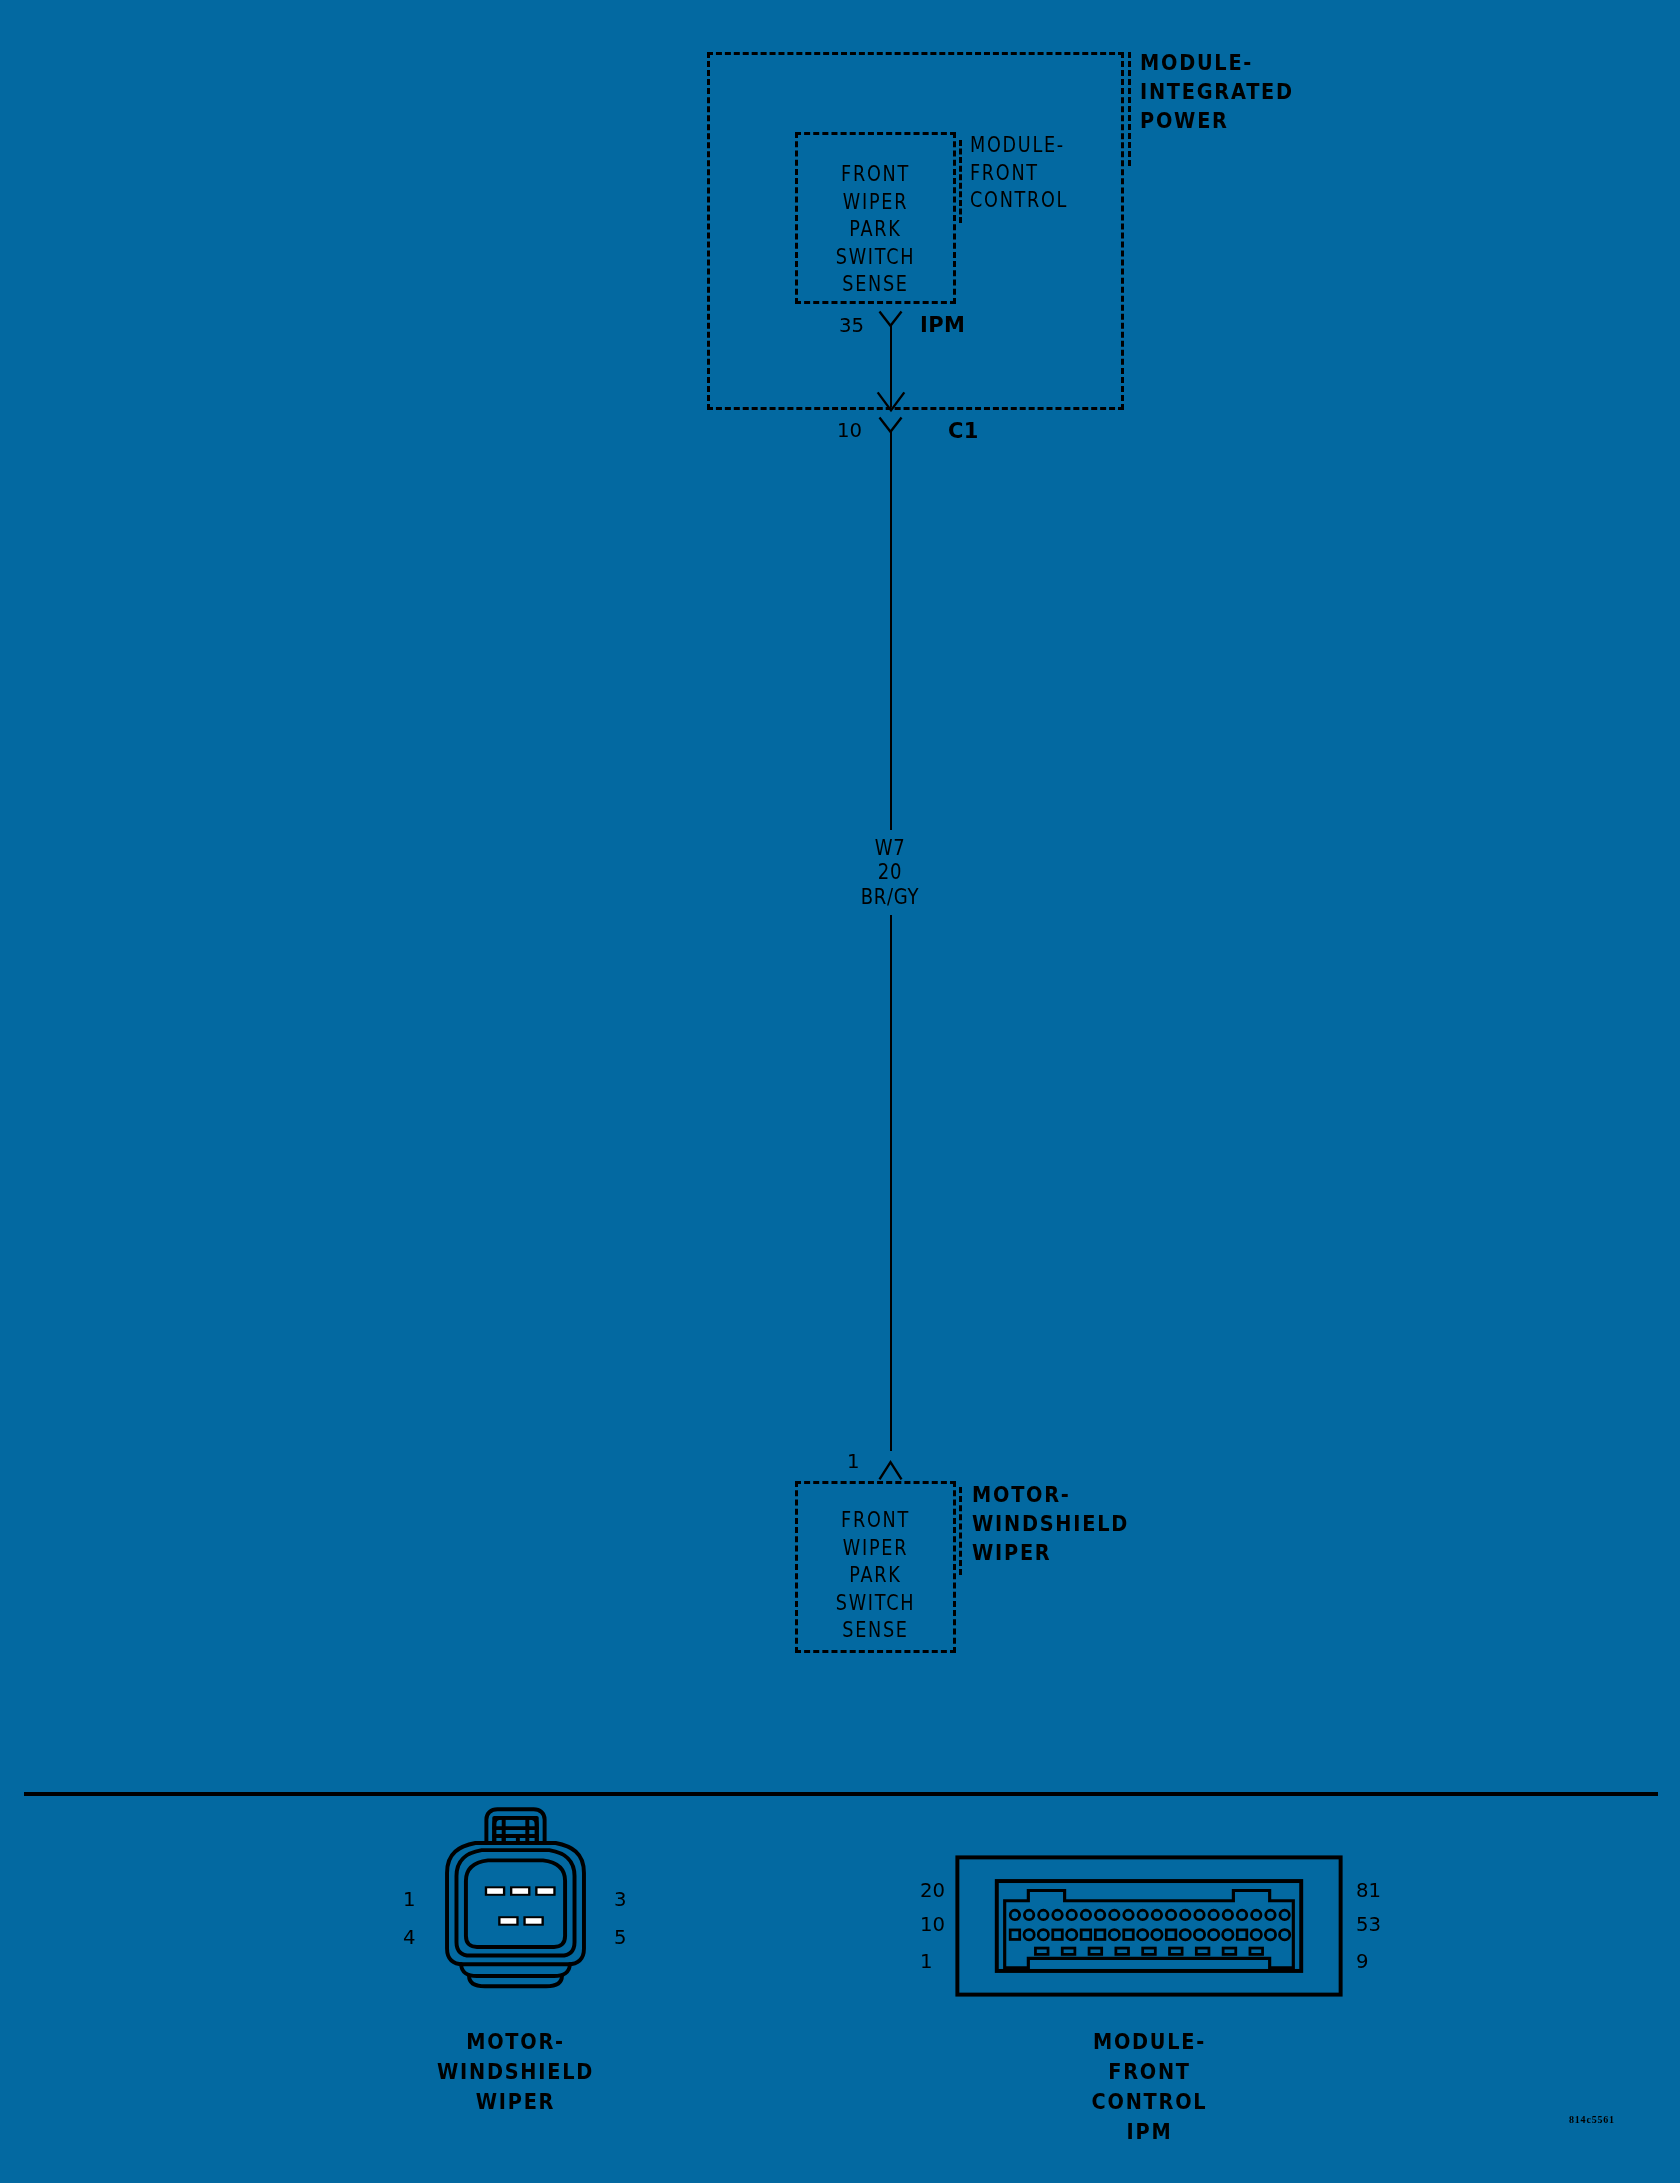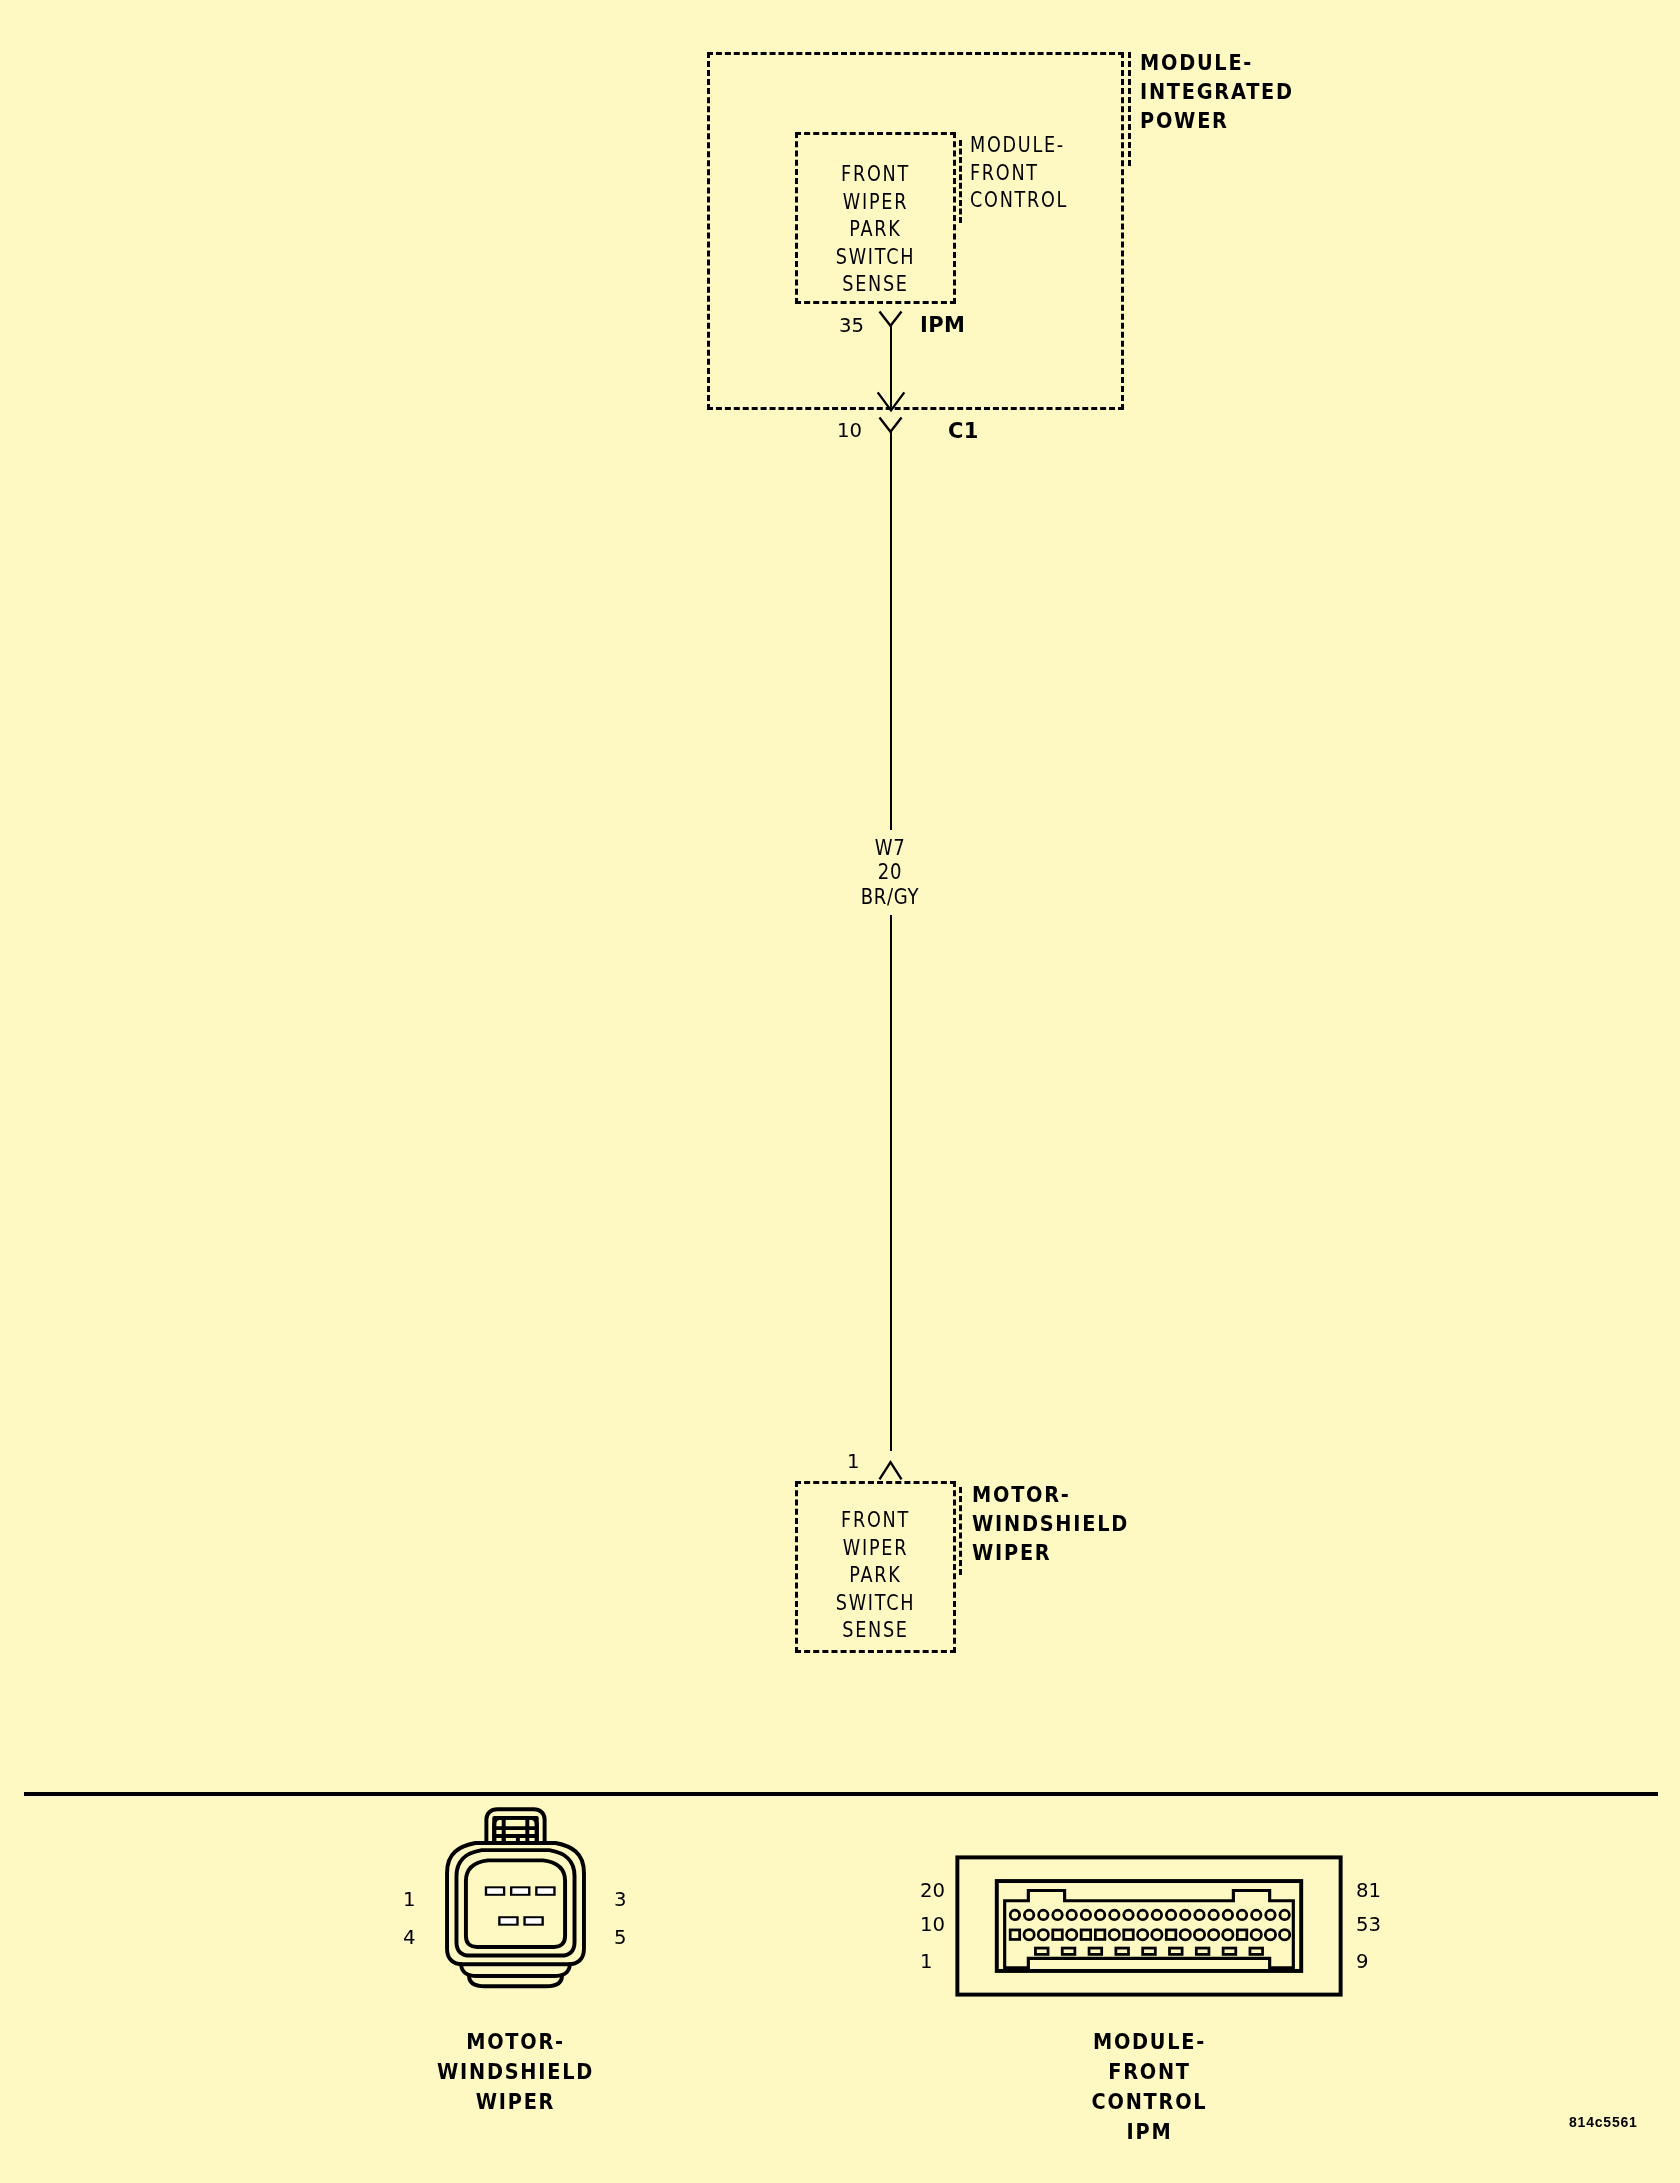--- a/index.html
+++ b/index.html
@@ -9,21 +9,21 @@
     background: #ffffff;
   }
   body {
     font-family: "Liberation Sans", sans-serif;
     color: #000000;
   }
   #page {
     position: relative;
     width: 1681px;
     height: 2183px;
-    background: #fef9c3;
+    background: #0369a1;
     overflow: hidden;
   }
   .abs { position: absolute; }
 
   
   .dash-box {
     position: absolute;
     border: 3.9px dashed #000000;
     box-sizing: border-box;
     background: transparent;
@@ -101,23 +101,23 @@
     font-size: 20.5px;
     line-height: 24.4px;
     letter-spacing: 0.8px;
     text-align: center;
     white-space: nowrap;
     color: #000;
     transform: scaleX(0.88);
   }
   .diag-id {
     position: absolute;
-    font-family: Liberation Sans, sans-serif;
+    font-family: Liberation Serif, serif;
     font-weight: bold;
-    font-size: 14px;
+    font-size: 10px;
     letter-spacing: 0.8px;
     color: #000;
     white-space: nowrap;
   }
 
   
   .bracket {
     position: absolute;
     border-left: 3.9px dashed #000;
     box-sizing: border-box;

